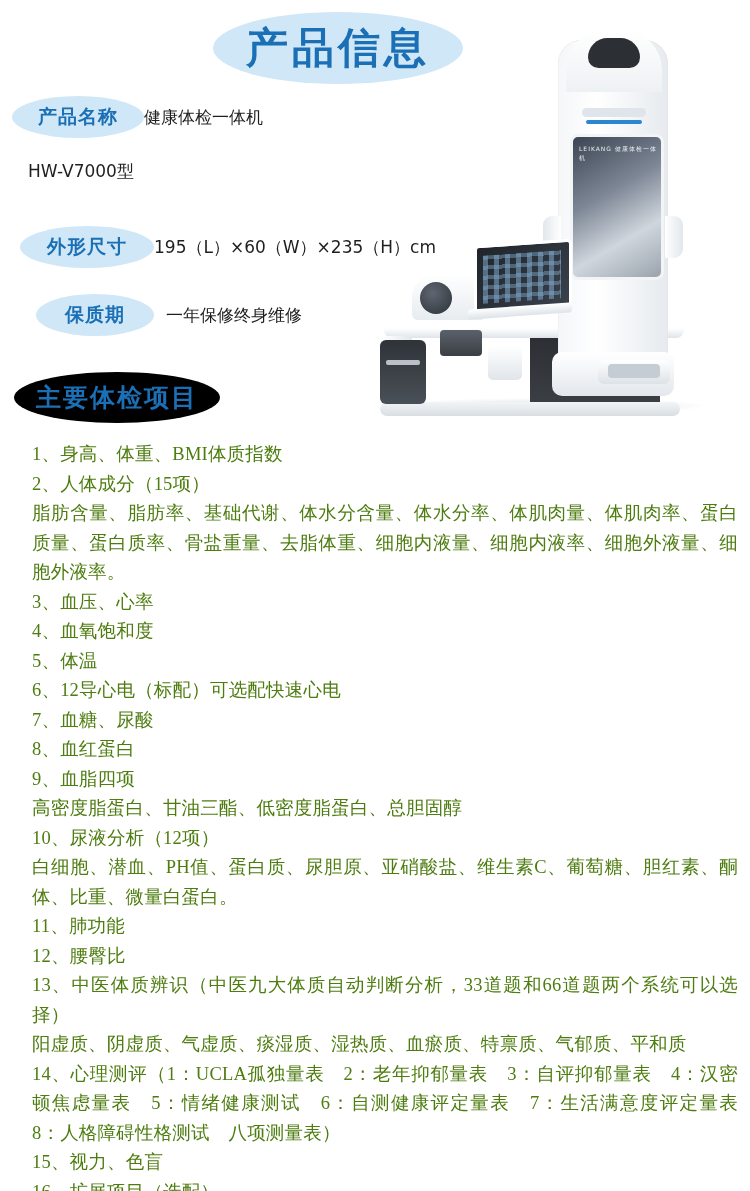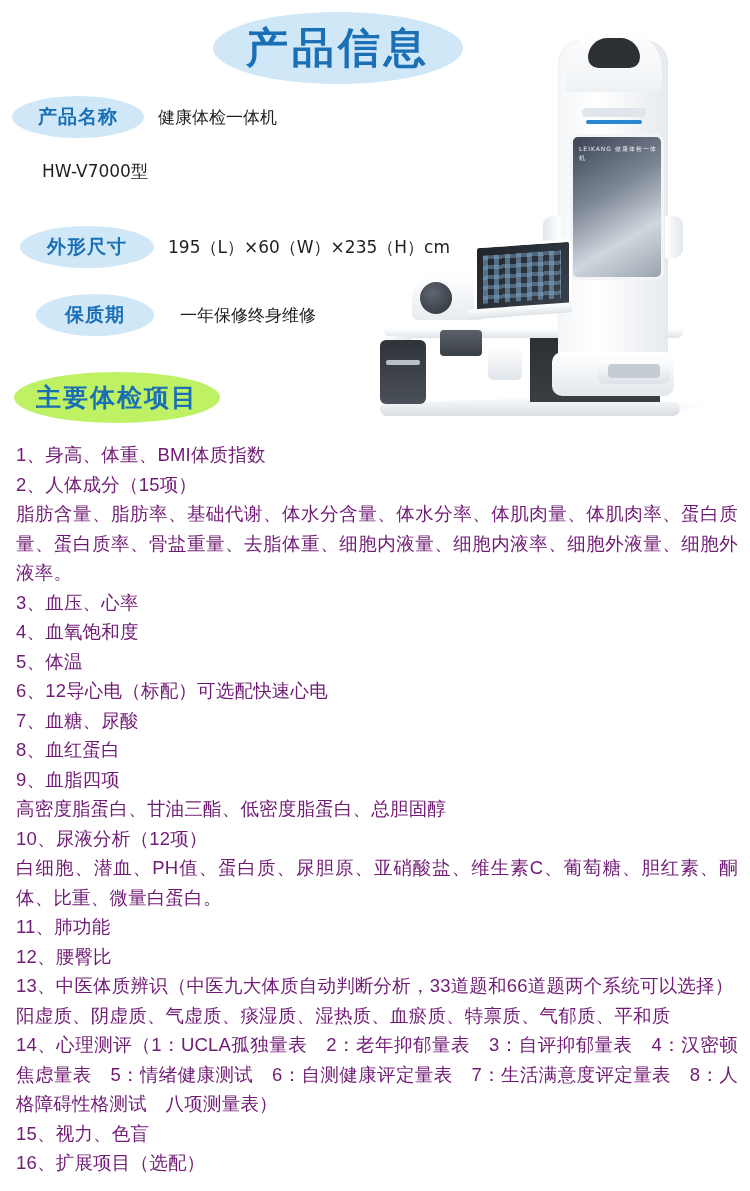--- a/index.html
+++ b/index.html
@@ -60,65 +60,65 @@
     font-weight: bold;
     font-size: 19px;
     font-family: "DejaVu Serif", serif;
     padding: 8px 12px;
     min-width: 108px;
     text-align: center;
     letter-spacing: 1px;
     white-space: nowrap;
   }
   .spec-value {
-    margin-left: 14px;
     font-size: 17px;
     color: #1f1f1f;
     font-family: "DejaVu Sans", sans-serif;
     white-space: nowrap;
   }
   .row1 { left: 12px; top: 96px; }
   .row2 { left: 28px; top: 160px; }
   .row3 { left: 20px; top: 226px; }
   .row4 { left: 36px; top: 294px; gap: 12px; }
 
   .row3 .spec-label { min-width: 118px; padding: 8px 8px; }
   .row4 .spec-label { min-width: 94px; }
 
   
   .section-header {
     position: absolute;
     left: 14px;
     top: 372px;
-    background: #bef264;
+    background: #000000;
     border-radius: 50%/50%;
     padding: 9px 22px;
   }
   .section-header-text {
     font-family: "DejaVu Serif", serif;
     font-weight: bold;
     font-size: 25px;
     color: #1a6fb5;
     letter-spacing: 2px;
   }
 
   
   .items {
     position: absolute;
     left: 16px;
     top: 440px;
     width: 722px;
   }
   .item-line {
-    font-family: Liberation Sans, sans-serif;
+    font-family: Liberation Serif, serif;
     font-size: 18.5px;
     line-height: 29.5px;
-    color: #701a75;
+    color: #4d7c0f;
     letter-spacing: 0.2px;
     text-align: justify;
+    margin-left: 16px;
   }
   .item-line.sub {
     font-size: 18.5px;
   }
 
   
   .photo {
     position: absolute;
     left: 360px;
     top: 30px;

